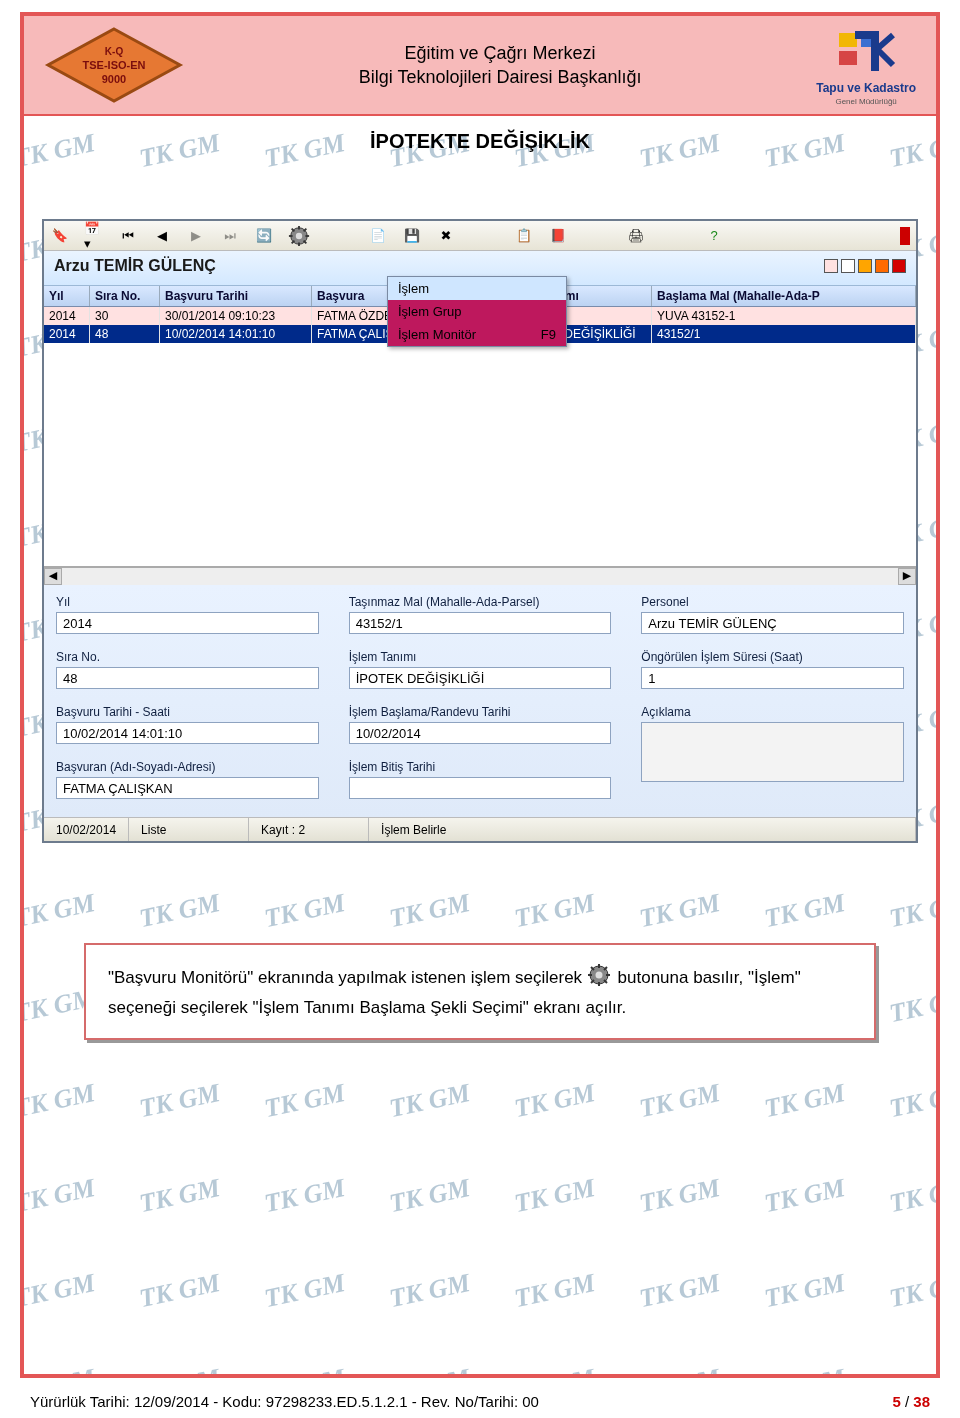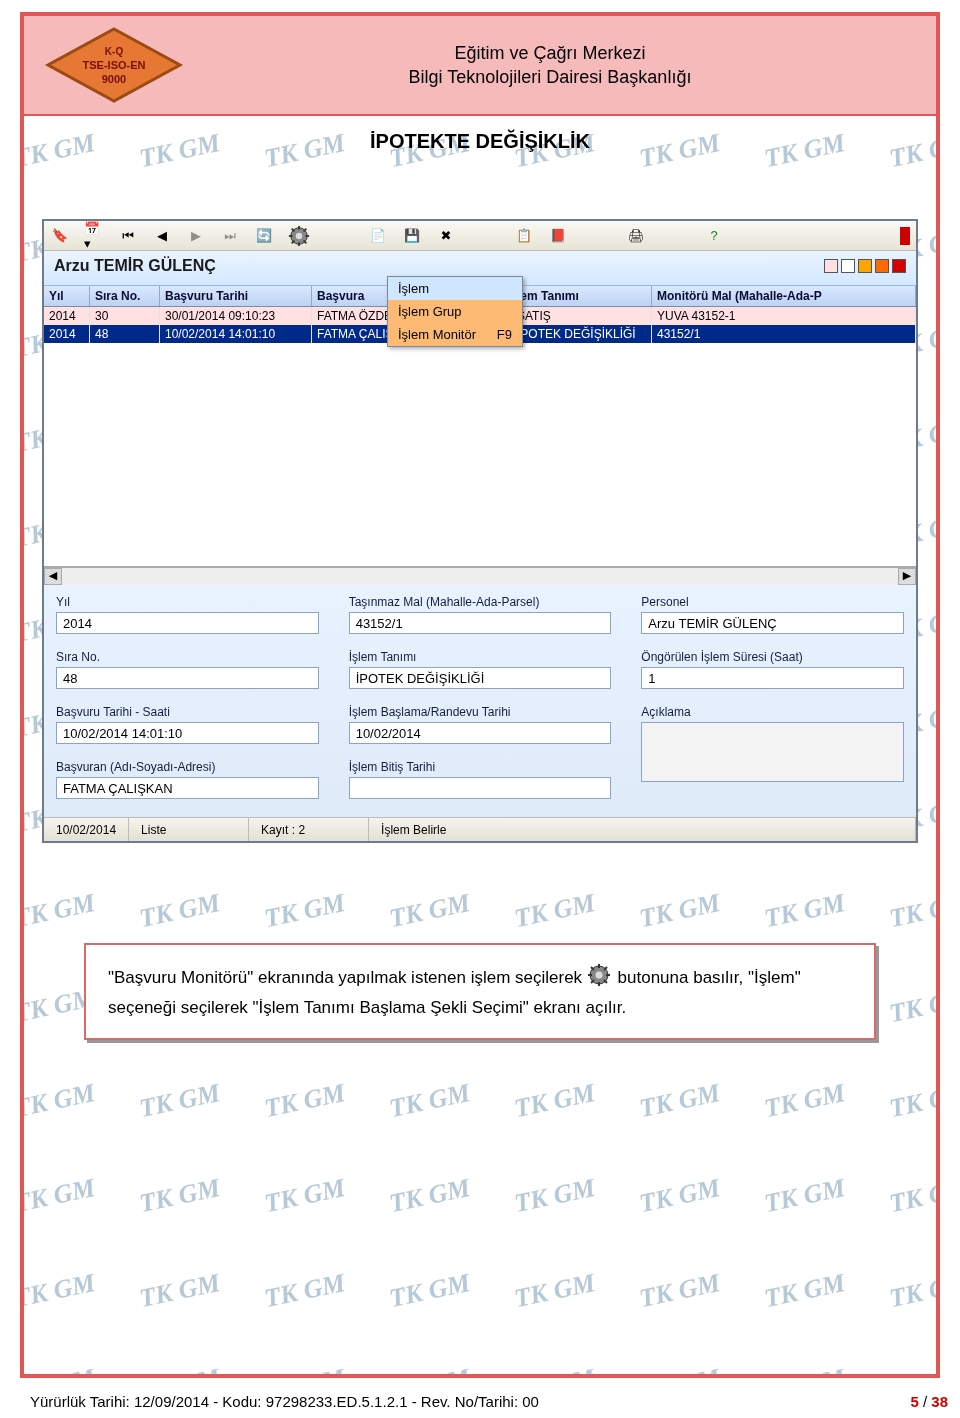--- a/index.html
+++ b/index.html
@@ -95,22 +95,22 @@
   .user-band {
     background: linear-gradient(#eaf4ff,#d3e8ff);
     padding: 6px 10px 10px 10px;
     border-bottom: 1px solid #9cb8d6;
     display:flex; justify-content:space-between; align-items:center;
   }
   .user-name { font-size: 16px; font-weight: bold; color:#1a1a1a; }
   .dropdown-menu {
     position: absolute;
     top: 55px; left: 343px;
-    width: 136px;
-    background: #fdba74;
+    width: 180px;
+    background: #be185d;
     border: 1px solid #7a8aa3;
     box-shadow: 2px 2px 4px rgba(0,0,0,.3);
     font-size: 13px;
     z-index: 5;
   }
   .dropdown-menu div { padding: 4px 10px; display:flex; justify-content:space-between; }
   .dropdown-menu div.hl { background:#cfe6ff; }
   .grid-head {
     display: grid;
     grid-template-columns: 46px 70px 152px 200px 140px 1fr;
@@ -158,21 +158,21 @@
     border: 2px solid #d56b6b;
     background: #fff;
     padding: 18px 22px;
     font-size: 17px;
     line-height: 1.5;
     box-shadow: 3px 3px 0 #999;
   }
   .inline-gear { display:inline-block; width:26px; vertical-align:middle; }
   .footer {
     position: absolute;
-    bottom: 8px; left: 30px; right: 12px;
+    bottom: 8px; left: 30px; right: 30px;
     font-size: 15px;
     display: flex; justify-content: space-between; gap: 32px;
   }
   .footer .pg b { color:#c00; }
 </style>
 </head>
 <body>
 
 <div class="page-frame">
   <div class="watermark-layer">
@@ -296,20 +296,33 @@
         <polygon points="70,4 136,40 70,76 4,40" fill="#e67833" stroke="#9a4a12" stroke-width="3"></polygon>
         <text x="70" y="30" text-anchor="middle" font-size="10" fill="#7a0d0d" font-weight="bold">K-Q</text>
         <text x="70" y="44" text-anchor="middle" font-size="11" fill="#7a0d0d" font-weight="bold">TSE-ISO-EN</text>
         <text x="70" y="58" text-anchor="middle" font-size="11" fill="#7a0d0d" font-weight="bold">9000</text>
       </svg>
     </div>
     <div class="header-center">
       <div>Eğitim ve Çağrı Merkezi</div>
       <div>Bilgi Teknolojileri Dairesi Başkanlığı</div>
     </div>
+    <div class="logo-right">
+      <div class="tk-box">
+        <svg viewBox="0 0 70 54" width="70" height="54">
+          <rect x="8" y="8" width="18" height="14" fill="#f2b705"></rect>
+          <rect x="30" y="8" width="18" height="14" fill="#3c6fd1"></rect>
+          <rect x="8" y="26" width="18" height="14" fill="#d64545"></rect>
+          <path d="M24 6 L48 6 L48 46 L40 46 L40 14 L24 14 Z" fill="#1a3a8c"></path>
+          <path d="M46 24 L62 10 M46 24 L62 40" stroke="#1a3a8c" stroke-width="6" fill="none"></path>
+        </svg>
+      </div>
+      <div class="logo-right-text">Tapu ve Kadastro</div>
+      <div class="logo-right-sub">Genel Müdürlüğü</div>
+    </div>
   </div>
 
   <div class="doc-title">İPOTEKTE DEĞİŞİKLİK</div>
 
   <div class="screenshot-block">
     <div class="toolbar">
       <span class="tool-icon">🔖</span>
       <span class="tool-icon">📅▾</span>
       <span class="tool-icon">⏮</span>
       <span class="tool-icon">◀</span>
@@ -370,21 +383,21 @@
           <span>F9</span>
         </div>
     </div>
 
     <div class="grid-head">
       <div>Yıl</div>
       <div>Sıra No.</div>
       <div>Başvuru Tarihi</div>
       <div>Başvura</div>
       <div>lem Tanımı</div>
-      <div>Monitörü Mal (Mahalle-Ada-P</div>
+      <div>Başlama Mal (Mahalle-Ada-P</div>
     </div>
     <div class="grid-body">
       <div class="grid-row r0">
         <div>2014</div>
         <div>30</div>
         <div>30/01/2014 09:10:23</div>
         <div>FATMA ÖZDEMİR</div>
         <div>SATIŞ</div>
         <div>YUVA 43152-1</div>
       </div>

